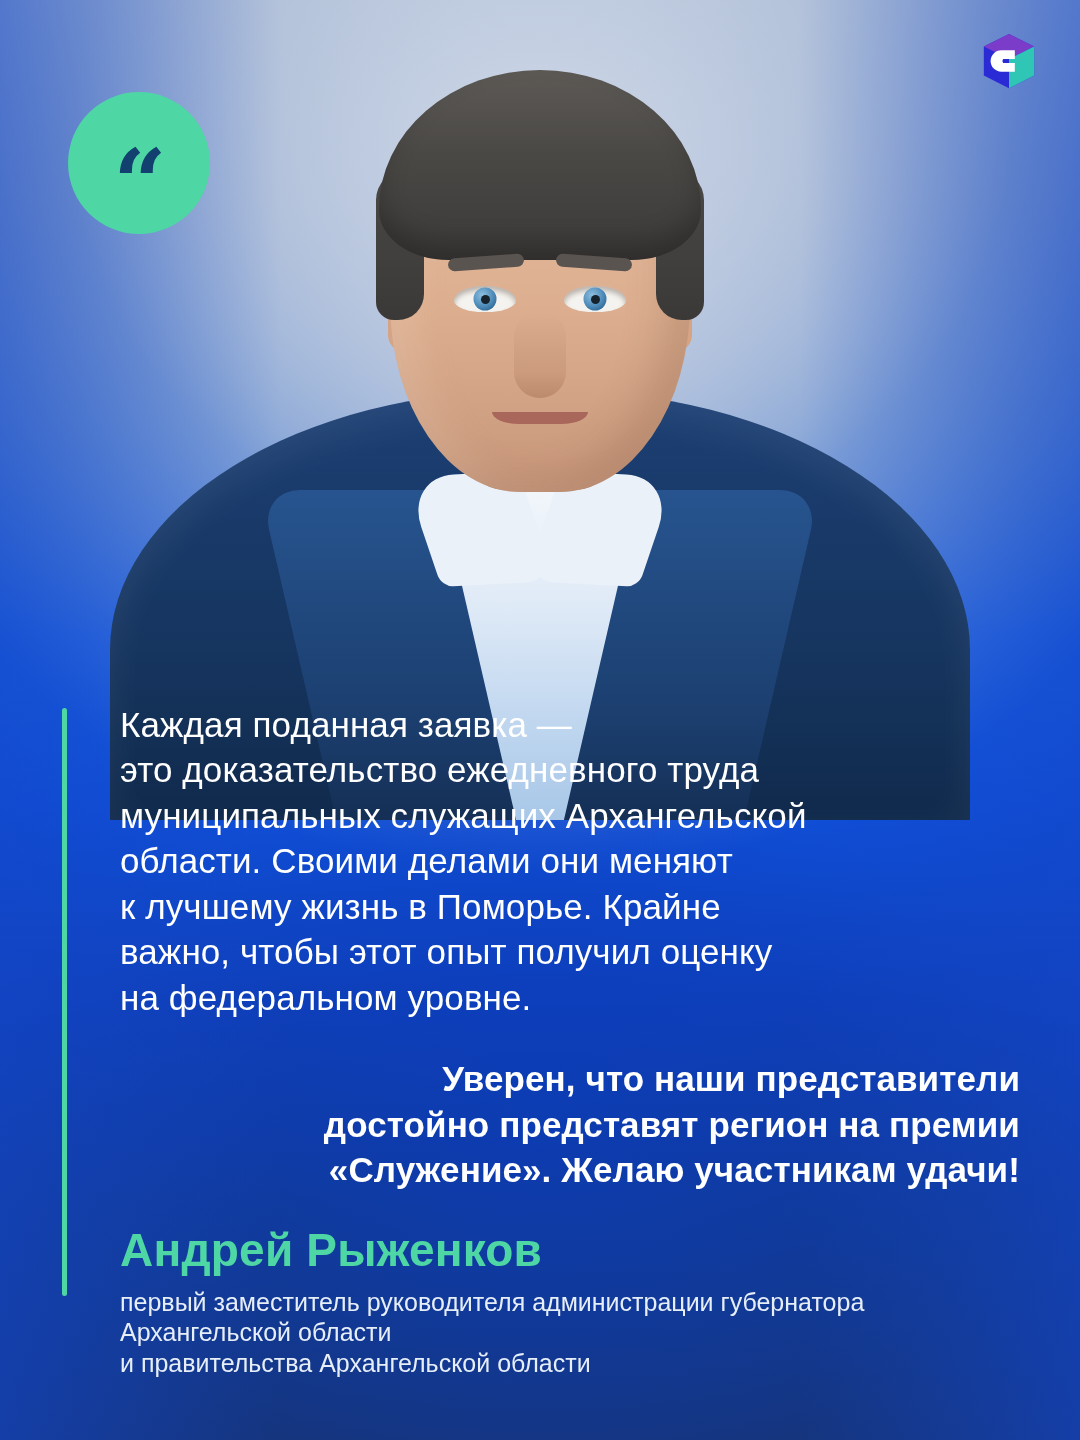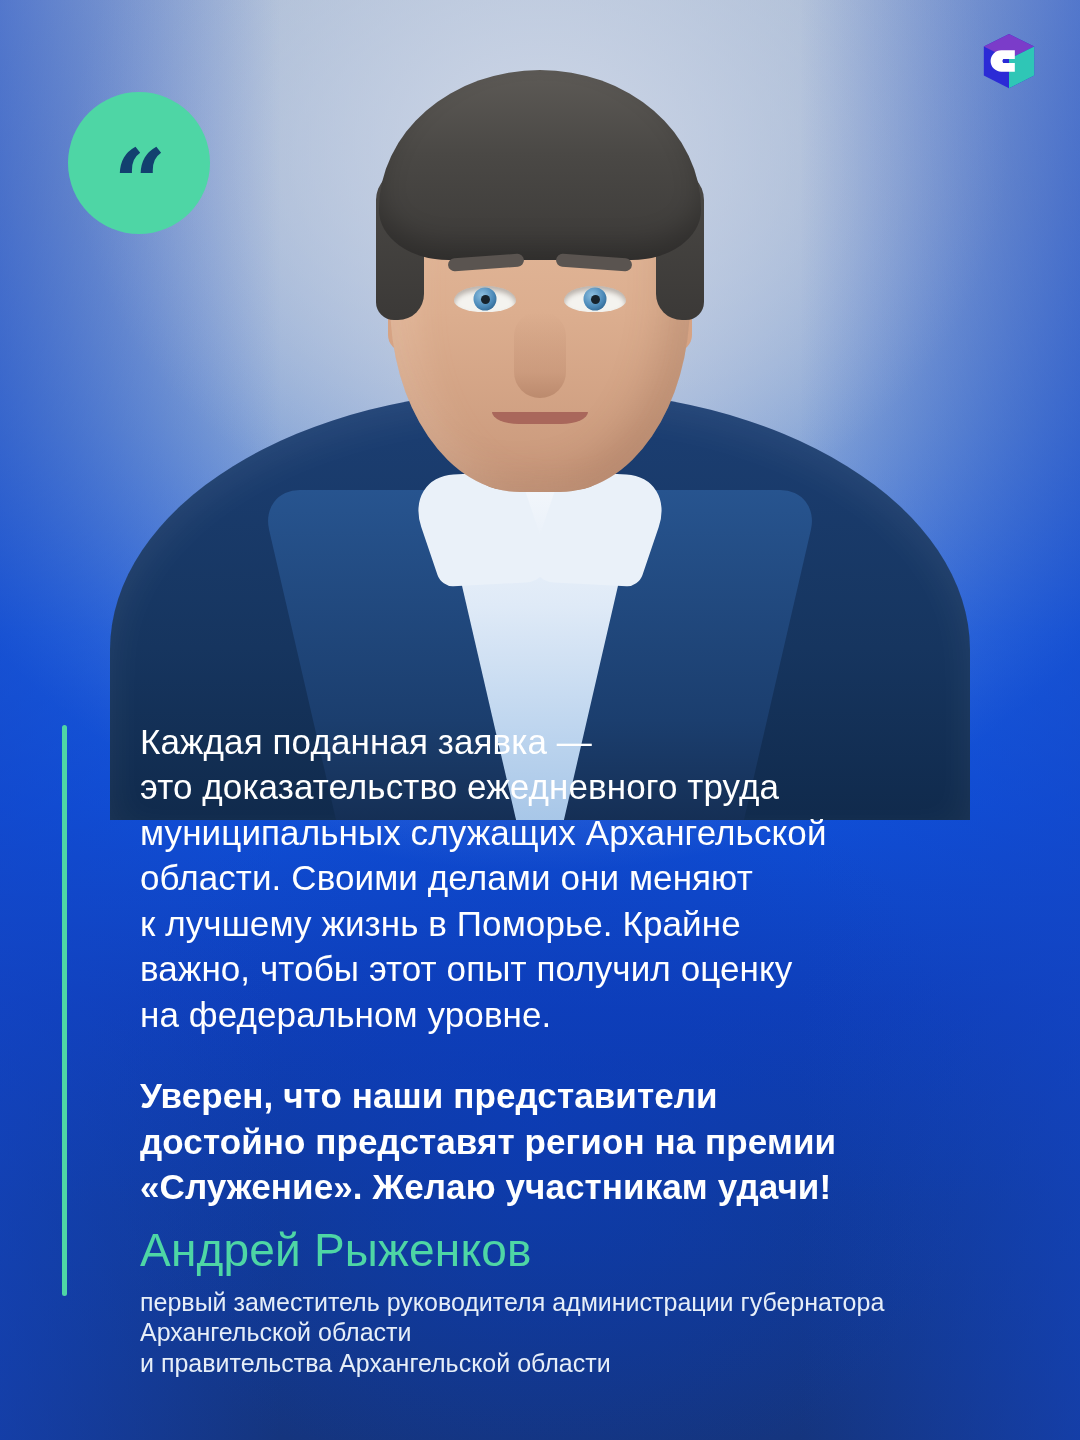--- a/index.html
+++ b/index.html
@@ -235,21 +235,21 @@
 
   
   .content {
     position: absolute;
     left: 62px;
     right: 60px;
     bottom: 62px;
   }
   .quote-wrap {
     position: relative;
-    padding-left: 78px;
+    padding-left: 58px;
   }
   .accent-bar {
     position: absolute;
     left: 0;
     top: 6px;
     bottom: 82px;
     width: 5px;
     background: #4ed6a5;
     border-radius: 3px;
   }
@@ -262,26 +262,27 @@
     white-space: pre-line;
   }
   .quote-text-bold {
     color: #ffffff;
     font-size: 35px;
     line-height: 1.30;
     font-weight: 700;
     letter-spacing: 0.1px;
     margin-top: 36px;
     white-space: pre-line;
+    text-align: right;
   }
   .author-name {
     color: #4ed6a5;
     font-size: 46px;
-    font-weight: 400;
-    margin-top: 13px;
+    font-weight: 700;
+    margin-top: 30px;
     letter-spacing: 0.2px;
   }
   .author-title {
     color: #e6eef8;
     font-size: 25px;
     line-height: 1.22;
     margin-top: 10px;
     font-weight: 400;
     white-space: pre-line;
   }

